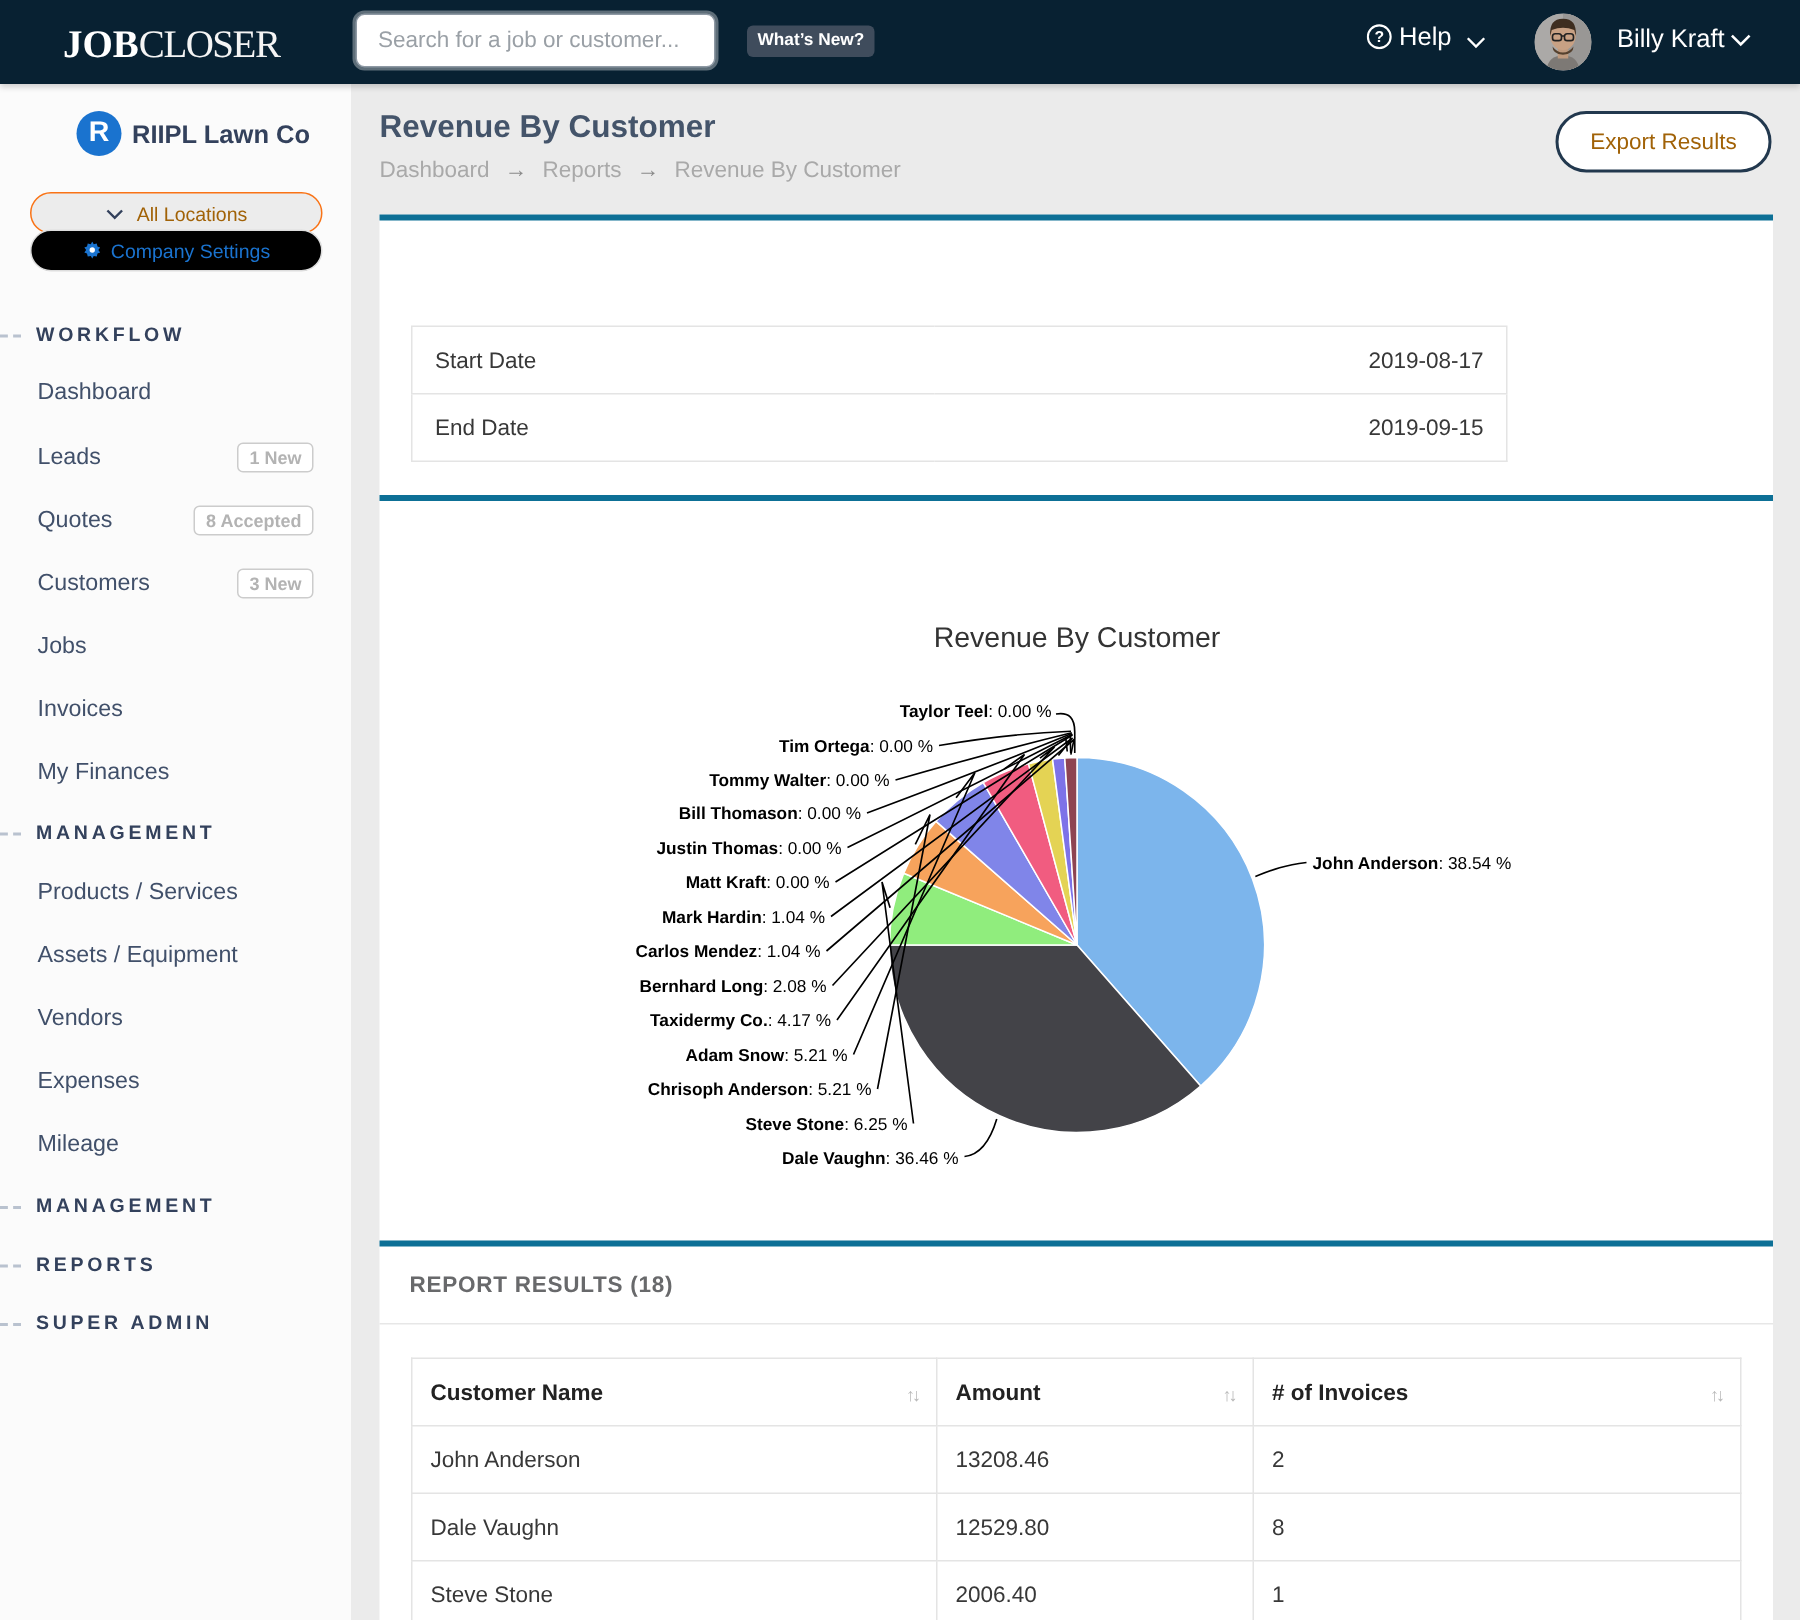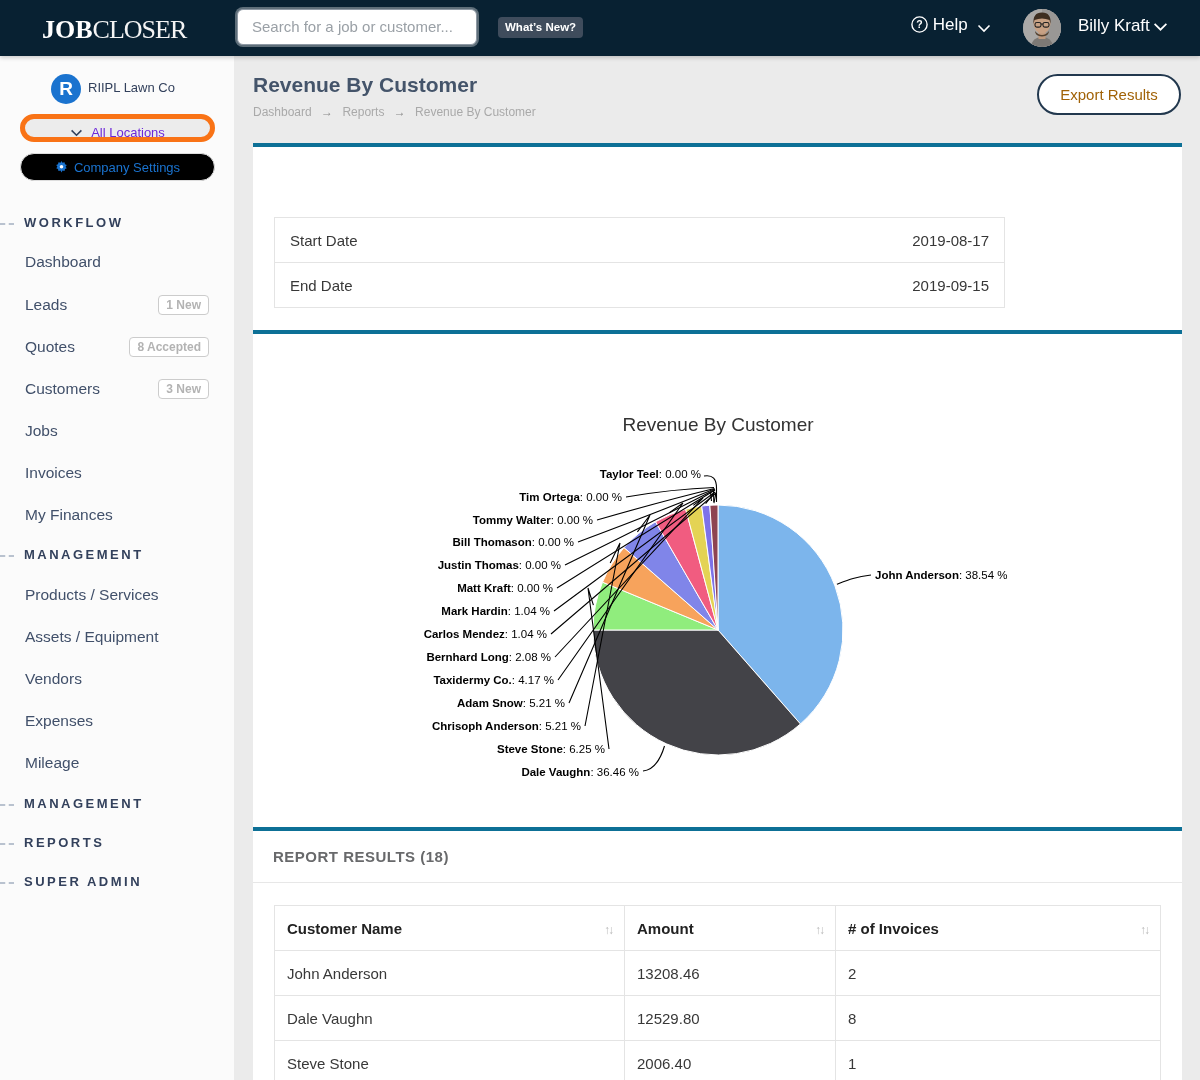--- a/index.html
+++ b/index.html
@@ -17,33 +17,33 @@
 .help svg { vertical-align:-3px; }
 .navchev { display:inline-block; margin-left:5px; }
 .avatar { position:absolute; left:1023px; top:9px; width:38px; height:38px; border-radius:50%; overflow:hidden; background:#a2a2a2; }
 .username { position:absolute; left:1078px; top:16px; color:#fff; font-size:17px; }
 .uchev { position:absolute; left:1153px; top:22px; }
 
 
 .sidebar { position:absolute; left:0; top:56px; width:234px; height:1024px; background:#fbfbfb; }
 .co-row { position:absolute; left:51px; top:18px; }
 .co-logo { position:absolute; left:0; top:0; width:30px; height:30px; border-radius:50%; background:#1a73cf; color:#fff; text-align:center; font-weight:700; font-size:19px; line-height:30px; }
-.co-name { position:absolute; left:37px; top:6px; font-size:13px; font-weight:400; color:#33415c; white-space:nowrap; }
+.co-name { position:absolute; left:37px; top:6px; font-size:17px; font-weight:700; color:#33415c; white-space:nowrap; }
 .pill { position:absolute; left:20px; width:195px; height:28px; border-radius:14px; text-align:center; font-size:13px; line-height:27px; }
-.loc { top:58px; background:#ececec; color:#6d28d9; border:5px solid #f97316; }
+.loc { top:72px; background:#ececec; color:#a16207; border:1px solid #f97316; }
 .cset { top:97px; background:#000000; color:#1a73cf; border:1px solid #ddd; }
 .nav-head { position:absolute; left:24px; font-size:13px; font-weight:700; letter-spacing:2.5px; color:#33415c; white-space:nowrap; }
 .nav-head:before { content:""; position:absolute; left:-24px; top:8px; width:14px; border-top:2px dashed #b9c2cf; }
 .nav-item { position:absolute; left:25px; font-size:15.5px; color:#41506a; white-space:nowrap; }
 .badge { position:absolute; right:25px; font-size:12px; font-weight:700; color:#b3b3b3; background:#fff; border:1px solid #ccc; border-radius:4px; height:20px; line-height:18px; padding:0 7px; }
 
 
 .main { position:absolute; left:234px; top:56px; width:966px; height:1024px; }
 .pagetitle { position:absolute; left:19px; top:17px; font-size:21px; font-weight:700; color:#44546a; }
-.crumbs { position:absolute; left:19px; top:49px; font-size:12px; color:#a9a9a9; }
+.crumbs { position:absolute; left:19px; top:49px; font-size:15px; color:#a9a9a9; }
 .crumbs .arr { color:#8a8a8a; padding:0 6px; }
 .export { position:absolute; left:803px; top:18px; width:144px; height:41px; border:2px solid #22384e; border-radius:21px; background:#fff; color:#a16207; font-size:15px; text-align:center; line-height:37px; }
 .card { position:absolute; left:19px; width:929px; background:#fff; border-top:4px solid #0d7096; }
 .card-h { height:52px; border-bottom:1px solid #e7e7e7; font-size:15px; font-weight:700; letter-spacing:0.5px; color:#68696b; line-height:52px; padding-left:20px; }
 #crit { top:87px; height:187px; }
 #graph { top:274px; height:497px; }
 #report { top:771px; height:309px; }
 
 .ctable { position:absolute; left:21px; top:70px; width:731px; border:1px solid #e4e4e4; border-collapse:collapse; }
 .ctable td { border-top:1px solid #e4e4e4; height:45px; font-size:15px; color:#383838; padding:0 15px; }

